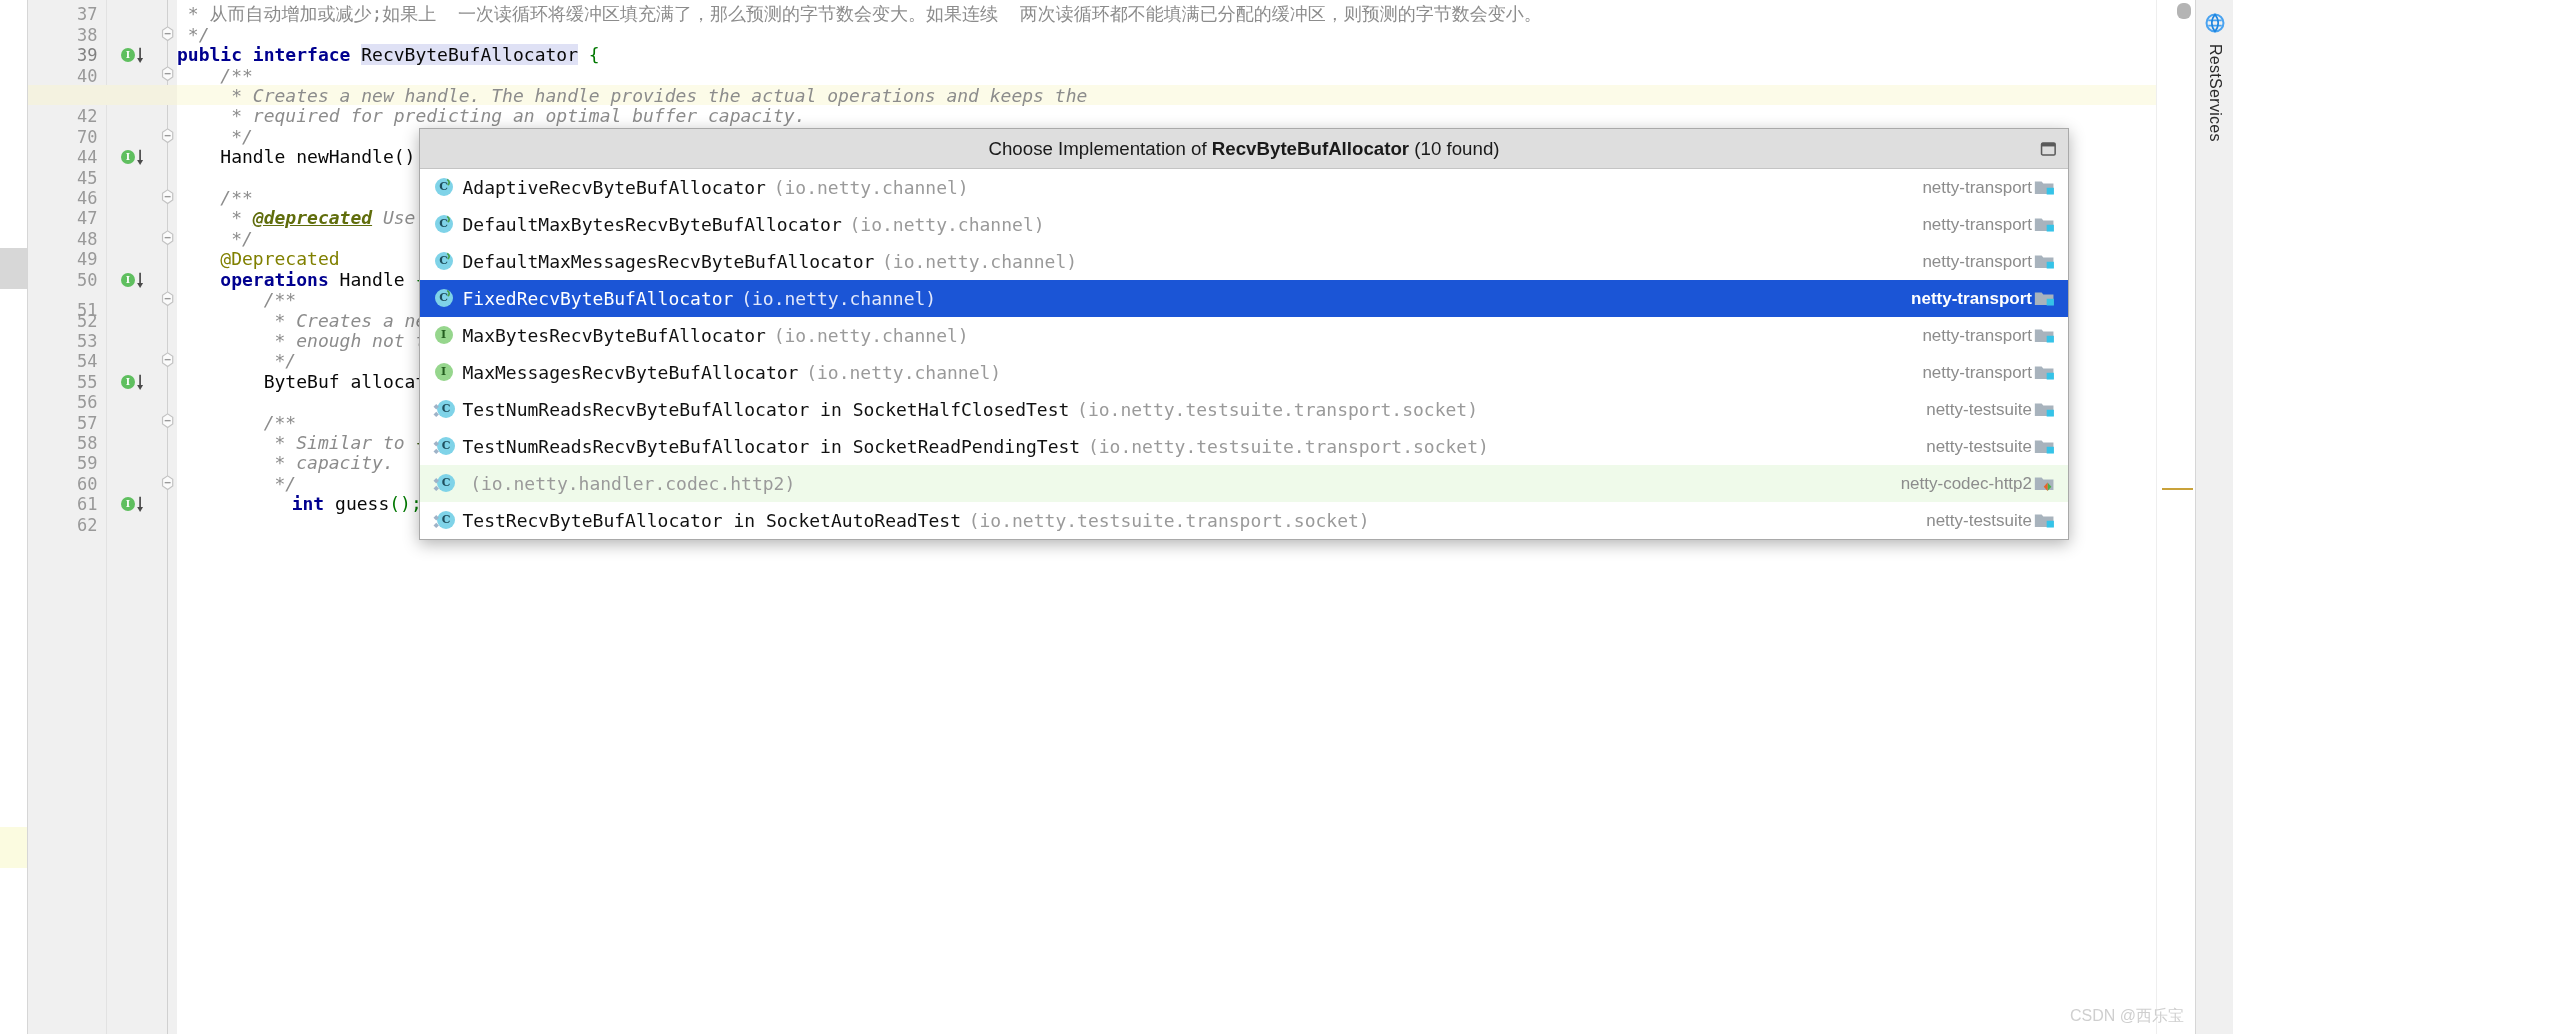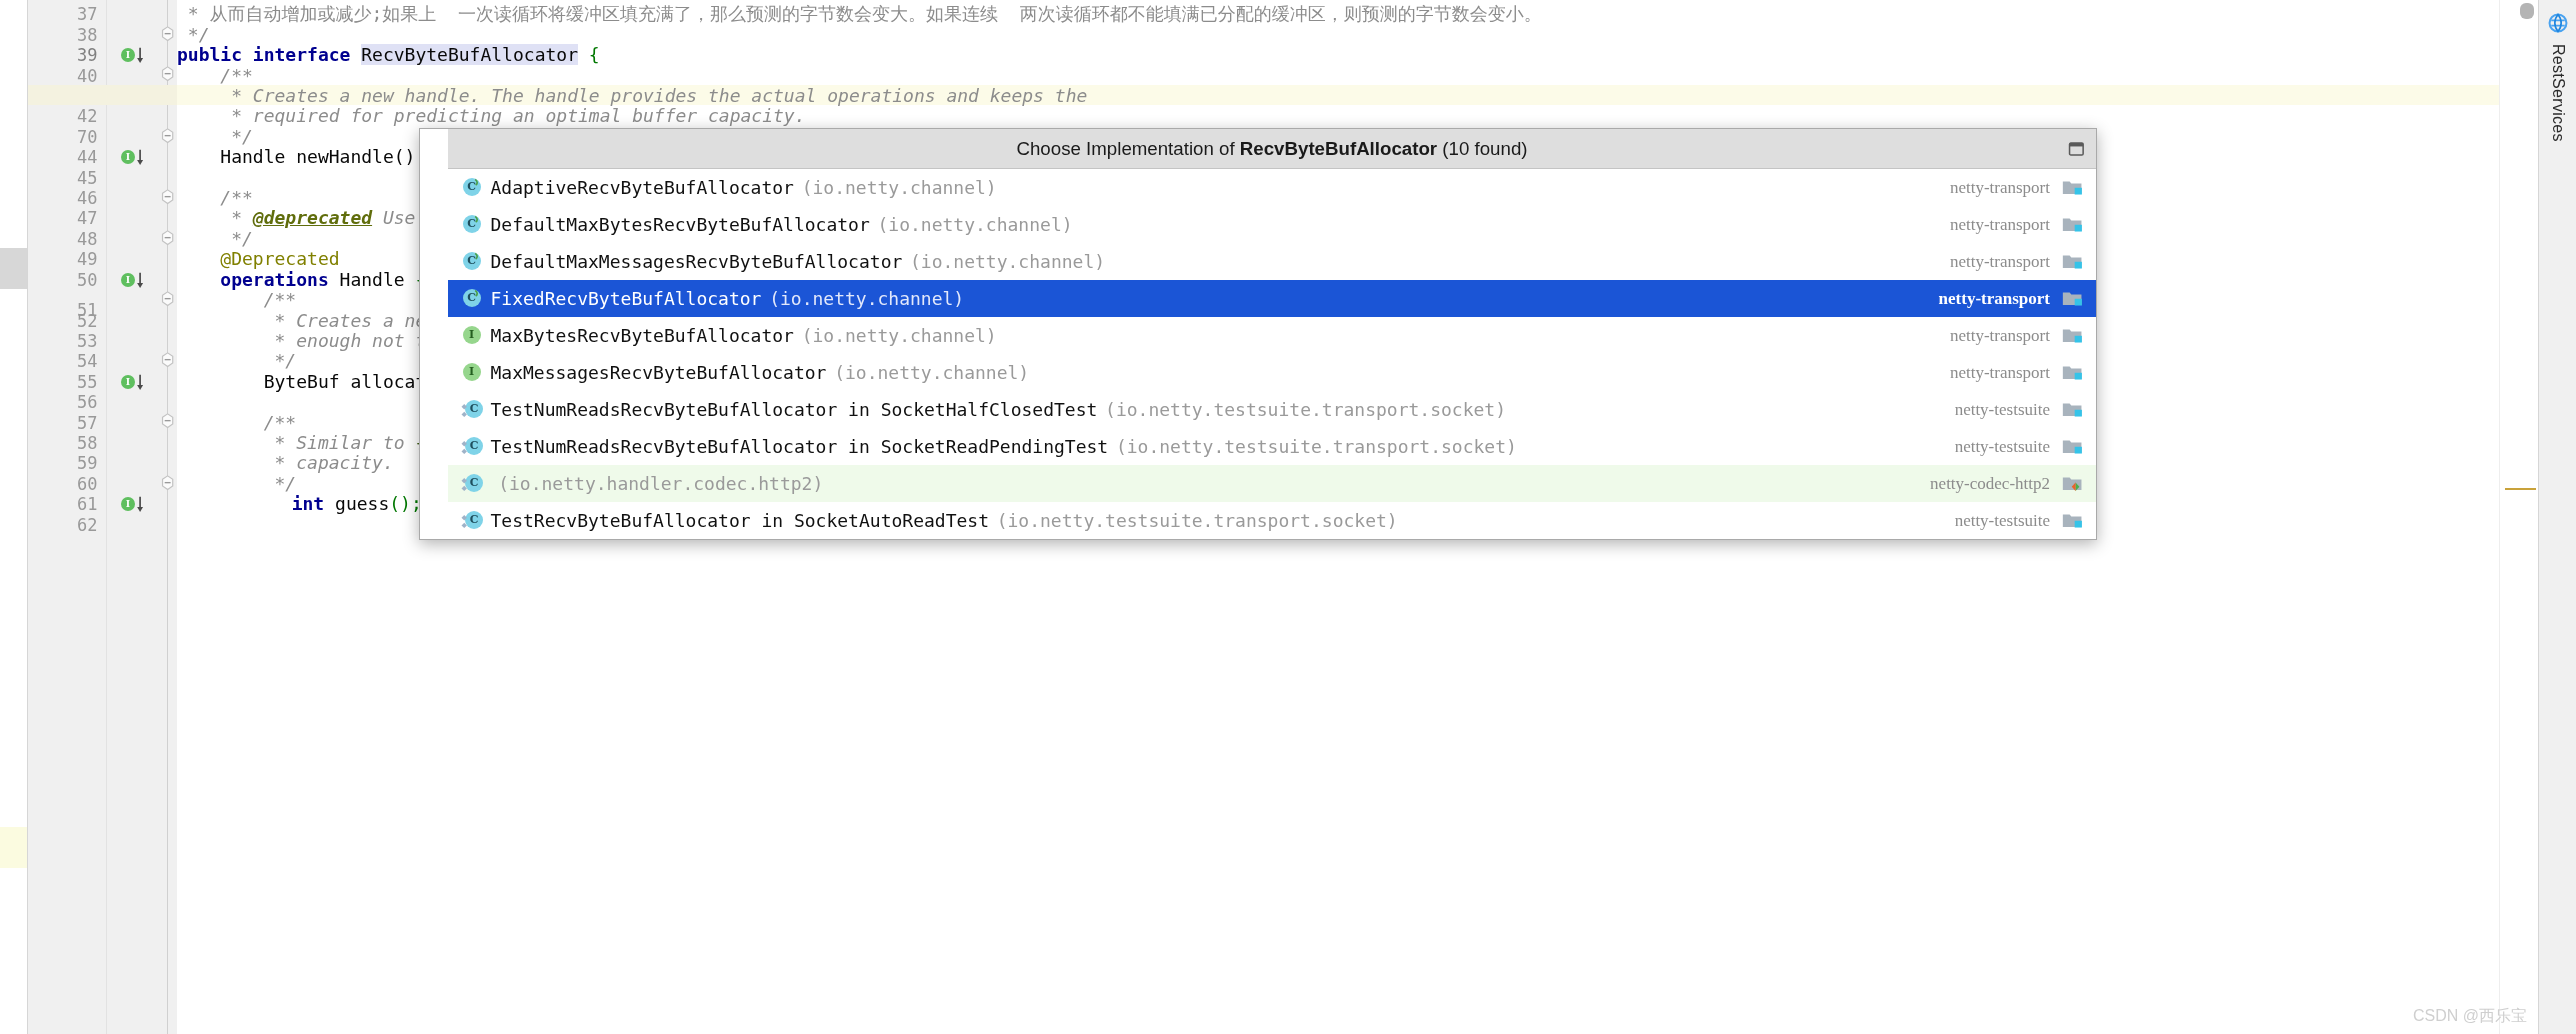--- a/index.html
+++ b/index.html
@@ -4,21 +4,21 @@
 <style>
   html, body {
     margin: 0; padding: 0;
     width: 2576px; height: 1034px;
     overflow: hidden;
     background: #ffffff;
     font-family: "Liberation Sans", sans-serif;
   }
   #root {
     position: relative;
-    width: 2576px; height: 1034px;
+    width: 2233px; height: 1034px;
     background: #6d28d9;
   }
 
   
   .left-strip {
     position: absolute; left: 0; top: 0;
     width: 27px; height: 1034px;
     background: #ffffff;
     border-right: 0.9px solid #d6d6d6;
   }
@@ -208,25 +208,25 @@
   .prow .pkg {
     font-family: "DejaVu Sans Mono", monospace;
     font-size: 18px;
     color: #9a9a9a;
     white-space: nowrap;
     margin-left: 7.7px;
   }
   .prow.selected .pkg { color: #e2e8fb; }
   .prow .spacer { flex: 1 1 auto; }
   .prow .module {
-    font-family: Liberation Serif, serif;
+    font-family: Liberation Sans, sans-serif;
     font-size: 17px;
     color: #8c8c8c;
     white-space: nowrap;
-    margin-right: 12px;
+    margin-right: 2px;
   }
   .prow.selected .module { color: #ffffff; font-weight: bold; }
   .prow .modicon {
     width: 22px; height: 18.7px; flex: 0 0 22px;
     margin-right: 12px;
   }
 
   
   .gcircle {
     position: absolute; left: 2.6px; top: 1.7px;
@@ -393,21 +393,21 @@
         <div class="codeline" style="top: 392px;"><span></span></div>
         <div class="codeline" style="top: 413px;"><span class="cm">        /**</span></div>
         <div class="codeline" style="top: 433px;"><span class="cm">         * Similar to </span><span class="lnk">{@link </span><span class="cdz">#allocate(ByteBufAllocator)</span><span class="lnk">}</span><span class="cm"> except that it does not allocate anything but just tells the</span></div>
         <div class="codeline" style="top: 453px;"><span class="cm">         * capacity.</span></div>
         <div class="codeline" style="top: 474px;"><span class="cm">         */</span></div>
         <div class="codeline" style="top: 494px; margin-left: 28px;"><span class="kw">        int </span><span>guess</span><span class="brace">();</span></div>
         <div class="codeline" style="top: 515px;"><span></span></div>
       </div>
   </div>
 
-  <div class="popup" id="impl-popup" style="left:419px; top:128px; width:1648px;padding-left:28px;">
+  <div class="popup" id="impl-popup" style="left:419px; top:128px; width:1648px;">
     <div class="popup-header">
       <div class="popup-title">
         <span>Choose Implementation of </span><b>RecvByteBufAllocator</b><span> (10 found)</span>
       </div>
       <span class="popup-pin">
         <svg width="18.7" height="18.7" viewBox="0 0 22 22">
           <rect x="3" y="4" width="16" height="14" rx="1.5" fill="none" stroke="#5a5a5a" stroke-width="1.8"></rect>
           <rect x="3" y="4" width="16" height="4" fill="#5a5a5a"></rect>
         </svg>
       </span>

